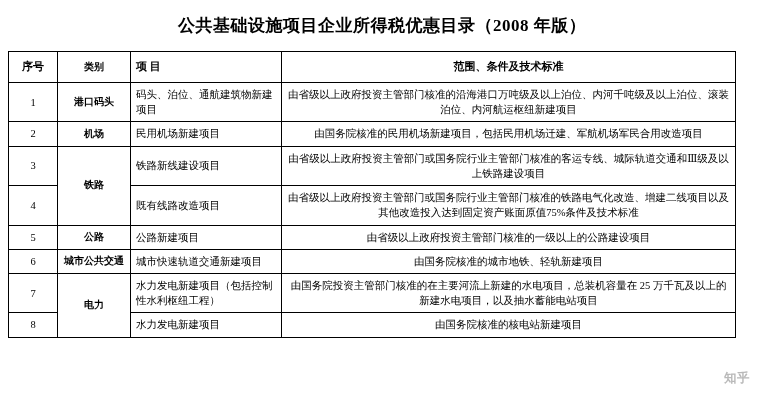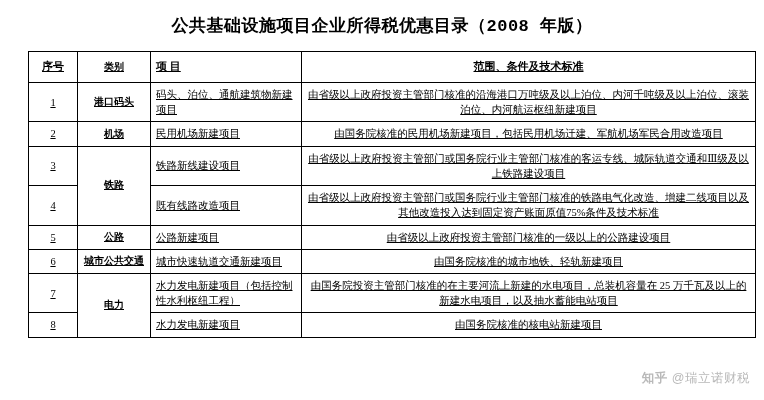--- a/index.html
+++ b/index.html
@@ -21,25 +21,24 @@
     position: relative;
     box-sizing: border-box;
   }
   .doc-title {
     text-align: center;
     font-size: 17px;
     font-weight: bold;
     letter-spacing: 0.5px;
     padding-top: 14px;
     padding-bottom: 14px;
-    font-family: Liberation Mono, monospace;
+    font-family: Liberation Serif, serif;
   }
   .table-wrap {
-    padding: 0 28px;
-    text-decoration: underline;
+    padding: 0 8px;
   }
   table.catalog {
     border-collapse: collapse;
     width: 728px;
     table-layout: fixed;
     font-size: 10.5px;
     line-height: 1.45;
   }
   table.catalog td, table.catalog th {
     border: 1px solid #000000;
@@ -147,16 +146,15 @@
           <td class="col-proj">水力发电新建项目</td>
           <td class="col-scope">由国务院核准的核电站新建项目</td>
         </tr>
 
       </tbody>
     </table>
   </div>
 
   <div class="watermark">
     <span class="wm-logo">知乎</span>
-    <span>@瑞立诺财税</span>
   </div>
 
 </div>
 
 </body></html>

